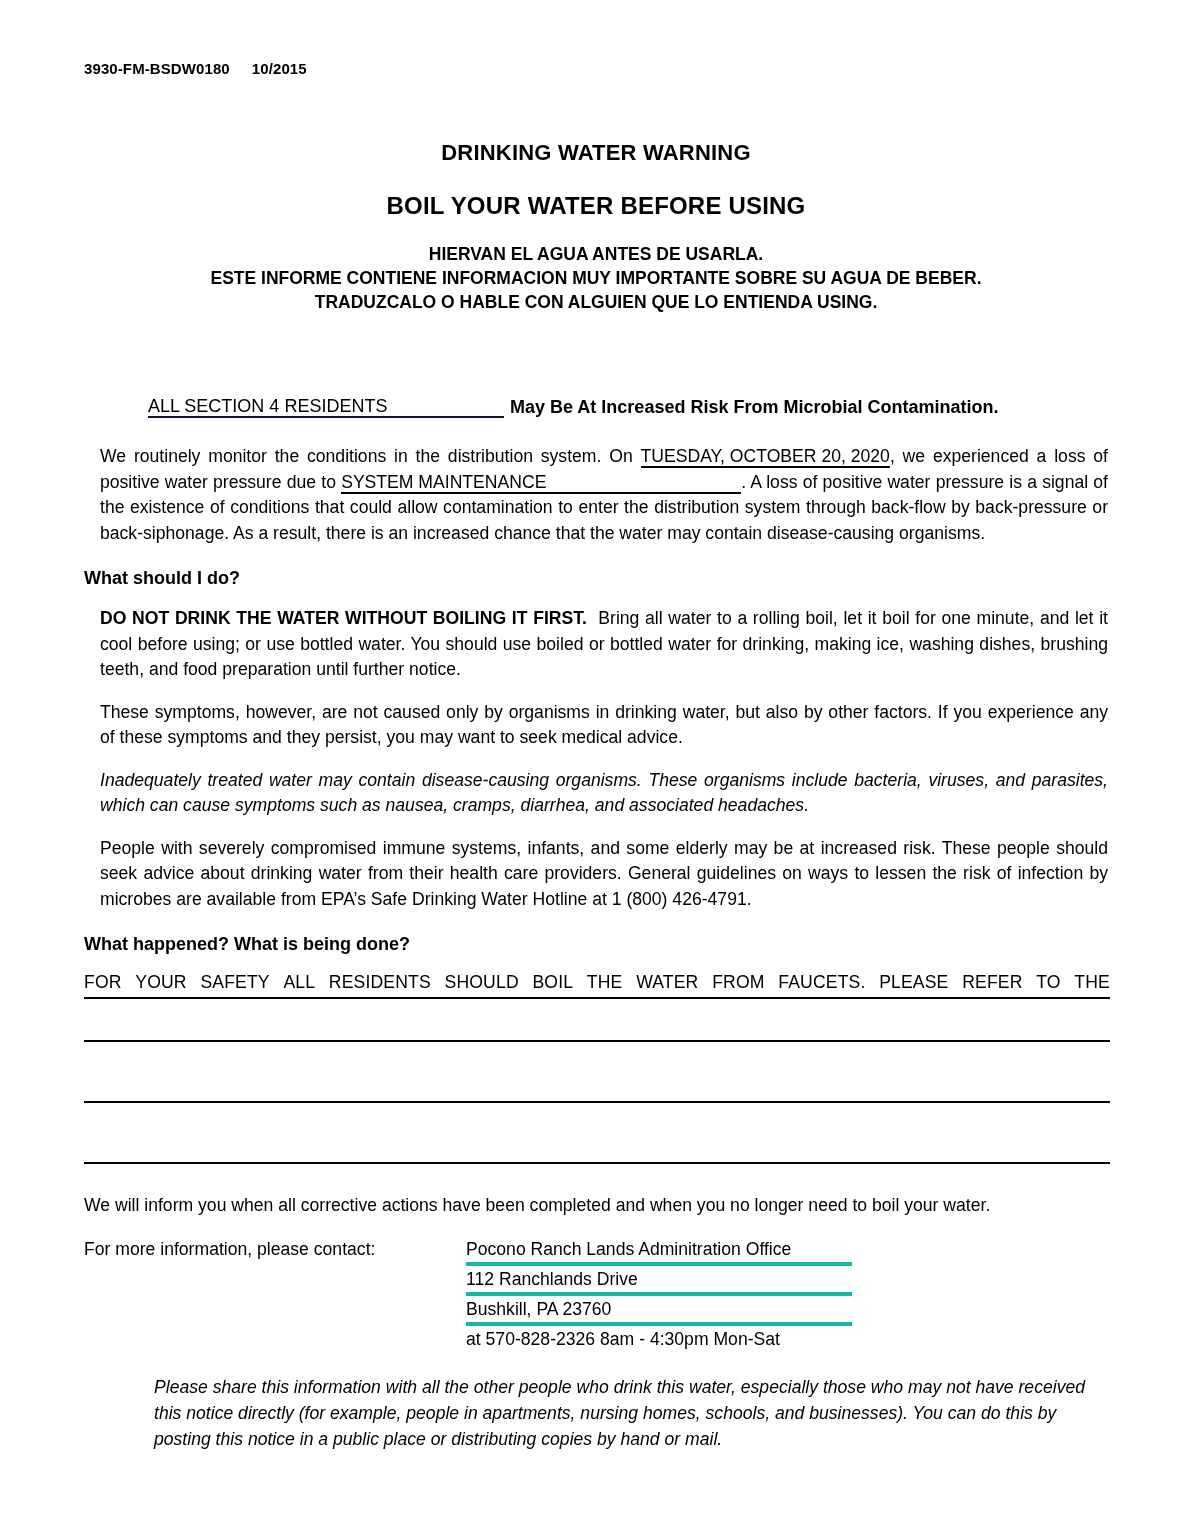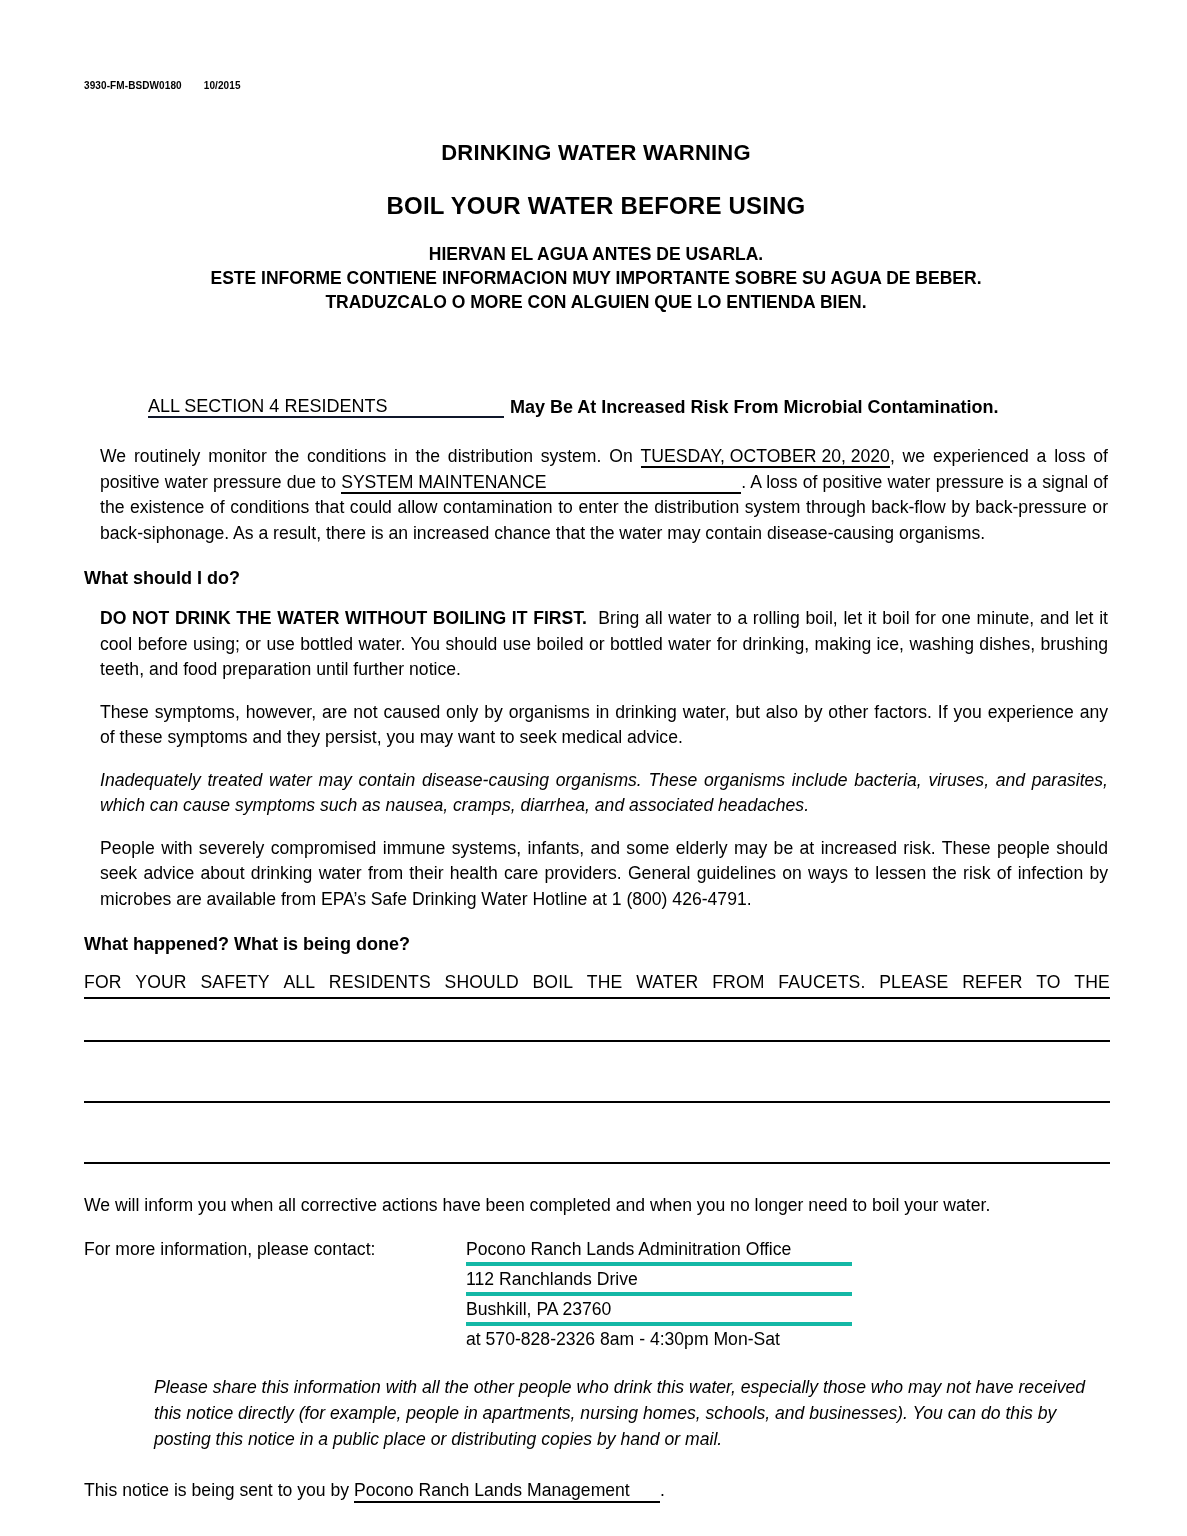--- a/index.html
+++ b/index.html
@@ -18,22 +18,22 @@
   .page {
     position: relative;
     width: 1187px;
     height: 1536px;
     padding: 0;
     box-sizing: border-box;
   }
   .form-code {
     position: absolute;
     left: 84px;
-    top: 80px;
-    font-size: 10px;
+    top: 60px;
+    font-size: 15px;
     font-weight: bold;
     letter-spacing: 0.1px;
   }
   .form-code .gap { display: inline-block; width: 22px; }
 
   .content {
     position: absolute;
     left: 84px;
     top: 140px;
     width: 1024px;
@@ -197,21 +197,21 @@
   </div>
 
   <div class="content">
 
     <div class="title-block">
       <div class="title-1">DRINKING WATER WARNING</div>
       <div class="title-2">BOIL YOUR WATER BEFORE USING</div>
       <div class="title-es">
         <div>HIERVAN EL AGUA ANTES DE USARLA.</div>
         <div>ESTE INFORME CONTIENE INFORMACION MUY IMPORTANTE SOBRE SU AGUA DE BEBER.</div>
-        <div>TRADUZCALO O MORE CON ALGUIEN QUE LO ENTIENDA BIEN.</div>
+        <div>TRADUZCALO O HABLE CON ALGUIEN QUE LO ENTIENDA USING.</div>
       </div>
     </div>
 
     <div class="risk-line">
       <span class="risk-fill">ALL SECTION 4 RESIDENTS</span><span class="risk-tail">May Be At Increased Risk From Microbial Contamination.</span>
     </div>
 
     <p class="body-par first-par"><span>We routinely monitor the conditions in the distribution system.  On </span><span class="inline-fill fill-date">TUESDAY, OCTOBER 20, 2020</span><span>, we experienced a loss of positive water pressure due to </span><span class="inline-fill fill-cause">SYSTEM MAINTENANCE</span><span>.  A loss of positive water pressure is a signal of the existence of conditions that could allow contamination to enter the distribution system through back-flow by back-pressure or back-siphonage.  As a result, there is an increased chance that the water may contain disease-causing organisms.</span></p>
 
     <h3 class="section-head">What should I do?</h3>
@@ -256,16 +256,15 @@
       <div class="contact-values">
         <div class="contact-line">Pocono Ranch Lands Adminitration Office</div>
         <div class="contact-line">112 Ranchlands Drive</div>
         <div class="contact-line">Bushkill, PA 23760</div>
         <div class="contact-line hours"><span class="hours-prefix">at </span><span class="hours-value">570-828-2326 8am - 4:30pm Mon-Sat</span></div>
       </div>
     </div>
 
     <p class="share-par">Please share this information with all the other people who drink this water, especially those who may not have received this notice directly (for example, people in apartments, nursing homes, schools, and businesses).  You can do this by posting this notice in a public place or distributing copies by hand or mail.</p>
 
-    <div class="sent-by-line"><span>This notice is being sent to you by </span><span class="fill-sender">Pocono Ranch Lands Management</span><span>.</span></div>
 
   </div>
 </div>
 
 </body></html>

